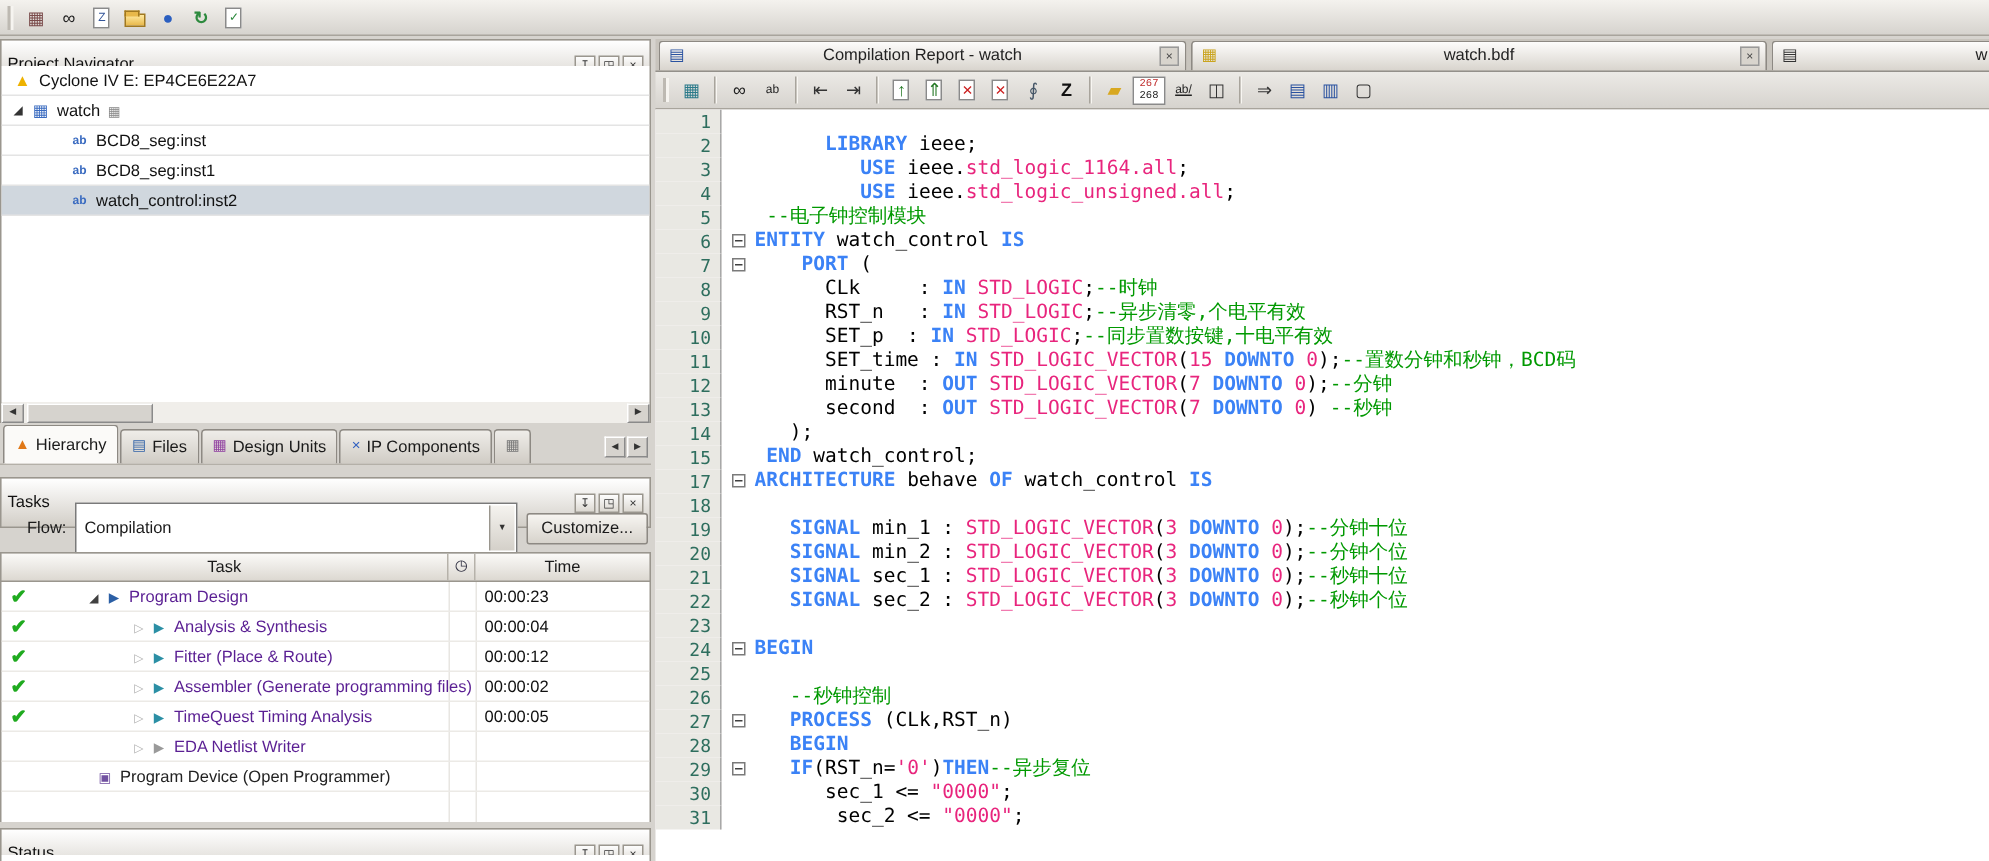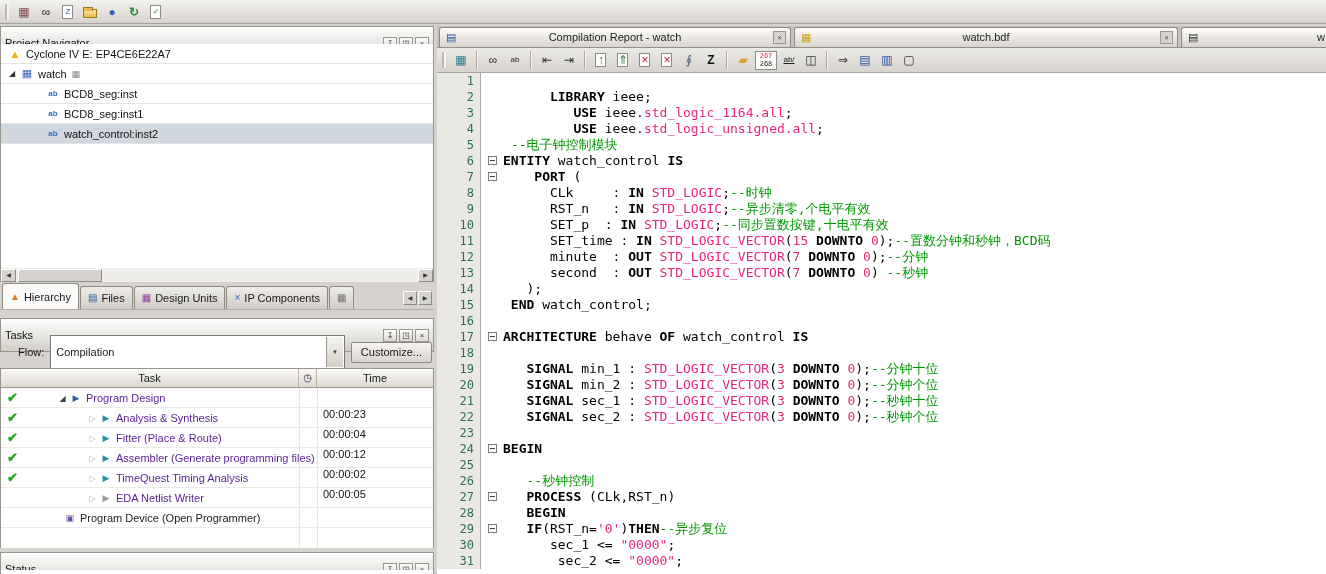--- a/index.html
+++ b/index.html
@@ -88,21 +88,21 @@
     border-left:1px solid #9a968e;border-right:1px solid #9a968e;overflow:hidden}
   .col-line{position:absolute;top:0;bottom:0;width:1px;background:#e8e6e2}
   .task-row{height:20px;position:relative;border-bottom:1px solid #eceae6}
   .task-check{position:absolute;left:6px;top:2px;color:#1faa1f;font-size:13px;font-weight:bold;line-height:16px}
   .task-content{position:absolute;top:0;height:20px;display:flex;align-items:center;white-space:nowrap}
   .task-expander{width:13px;font-size:8px;color:#b0b0b0;text-align:center;flex:none}
   .task-expander.solid{color:#404040}
   .task-icon{width:14px;text-align:center;font-size:9px;flex:none;margin-right:3px}
   .task-label{color:#5a1f93}
   .task-label.plain{color:#222}
-  .task-time{position:absolute;left:322px;top:16px;line-height:20px;color:#111}
+  .task-time{position:absolute;left:322px;top:0;line-height:20px;color:#111}
 
   .status-body{position:absolute;left:0;top:570px;width:434px;height:4px;background:#fff;
     border-left:1px solid #9a968e;border-right:1px solid #9a968e}
 
   
   .doc-tabs{position:absolute;left:437px;top:26px;right:0;height:22px;background:#c8c4bd;
     border-bottom:1px solid #93908a;display:flex;align-items:flex-end;overflow:hidden;padding-left:2px}
   .doc-tab{height:20px;flex:none;position:relative;margin-right:3px;
     border:1px solid #8d8983;border-bottom:none;border-radius:3px 3px 0 0;
     background:linear-gradient(#fdfcfb,#d8d4cd)}
@@ -117,21 +117,21 @@
 
   .editor{position:absolute;left:437px;top:73px;right:0;bottom:0;background:#fff;overflow:hidden;
     font-family:"DejaVu Sans Mono","Liberation Mono",monospace;font-size:13px}
   .code-line{height:16px;display:flex}
   .gut{width:44px;flex:none;text-align:right;padding-right:6px;background:#e9e8e3;
     border-right:1px solid #a8a8a8;color:#2e6e5e;font-size:12px;line-height:16px}
   .fold{width:22px;flex:none;display:flex;justify-content:center}
   .foldbox{width:9px;height:9px;margin-top:3px;border:1px solid #7a7a7a;background:#fff;position:relative;display:block}
   .foldbox::after{content:"";position:absolute;left:1px;right:1px;top:3px;height:1px;background:#404040}
   .ct{white-space:pre;line-height:16px}
-  .s-k{color:#000000;font-weight:bold}
+  .s-k{color:#3b82f6;font-weight:bold}
   .s-t{color:#e8257d}
   .s-n{color:#e8257d}
   .s-s{color:#e8257d}
   .s-c{color:#009900}
   .s-p{color:#000}
 </style>
 </head>
 <body>
 
 <div id="root">
@@ -484,25 +484,20 @@
         <div class="gut">14</div>
         <div class="fold"></div>
         <div class="ct"><span class="s-p">   );</span></div>
       </div>
       <div class="code-line">
         <div class="gut">15</div>
         <div class="fold"></div>
         <div class="ct"><span class="s-p"> </span><span class="s-k">END </span><span class="s-p">watch_control;</span></div>
       </div>
       <div class="code-line">
-        <div class="gut">16</div>
-        <div class="fold"></div>
-        <div class="ct"></div>
-      </div>
-      <div class="code-line">
         <div class="gut">17</div>
         <div class="fold">
           <span class="foldbox"></span>
         </div>
         <div class="ct"><span class="s-k">ARCHITECTURE </span><span class="s-p">behave </span><span class="s-k">OF </span><span class="s-p">watch_control </span><span class="s-k">IS</span></div>
       </div>
       <div class="code-line">
         <div class="gut">18</div>
         <div class="fold"></div>
         <div class="ct"></div>

